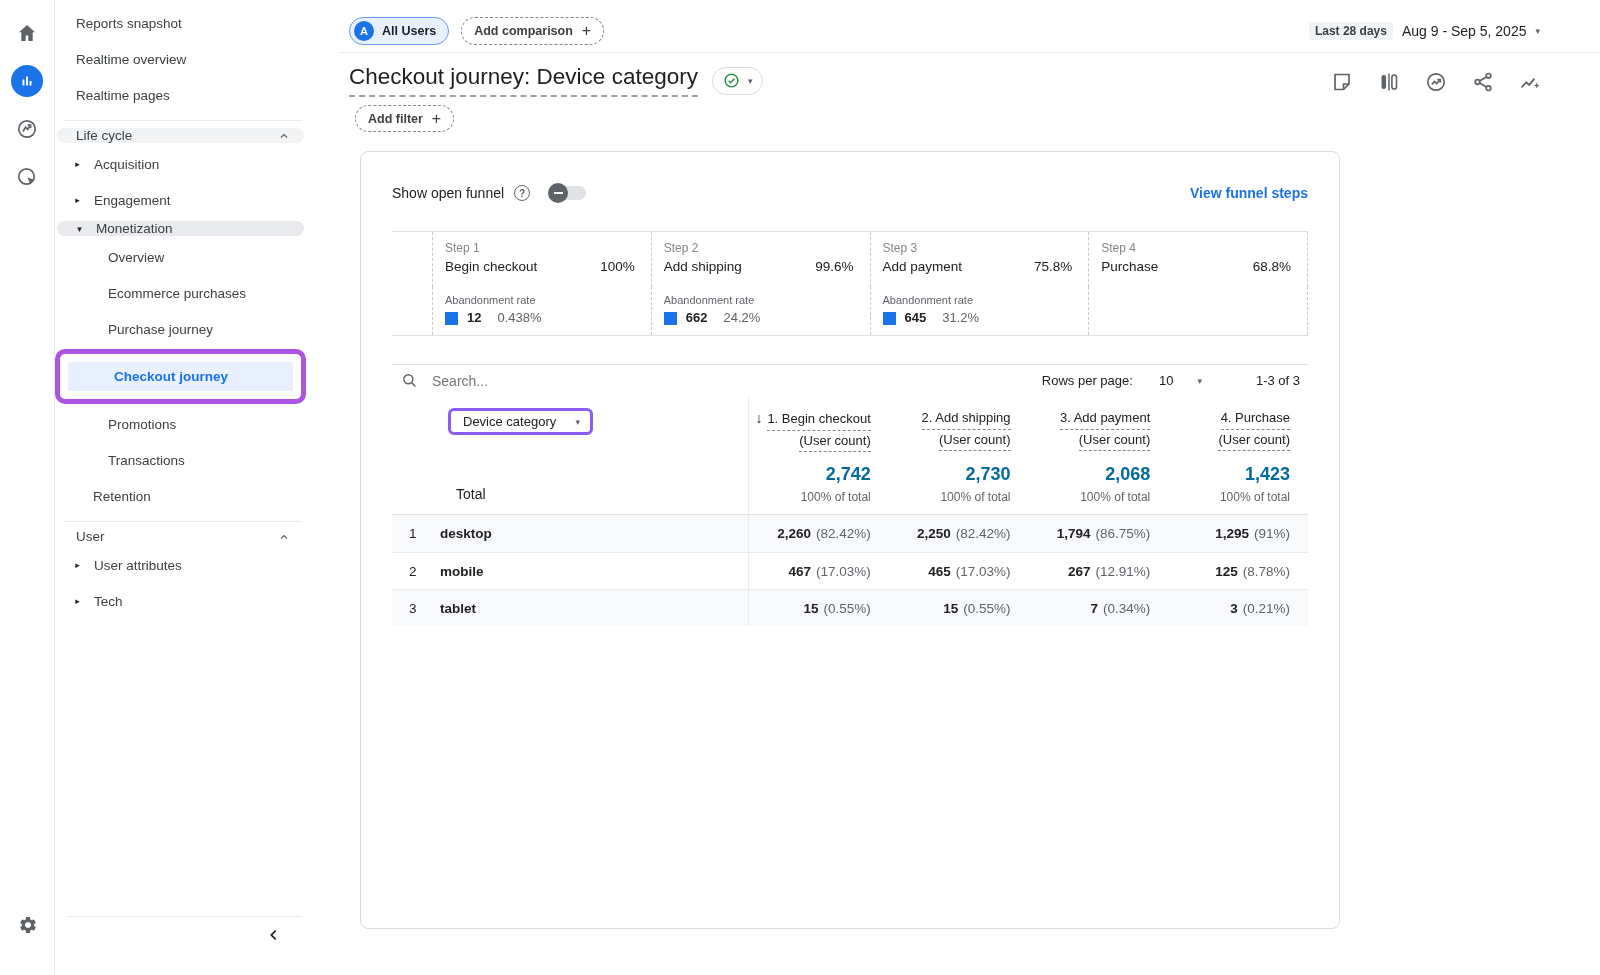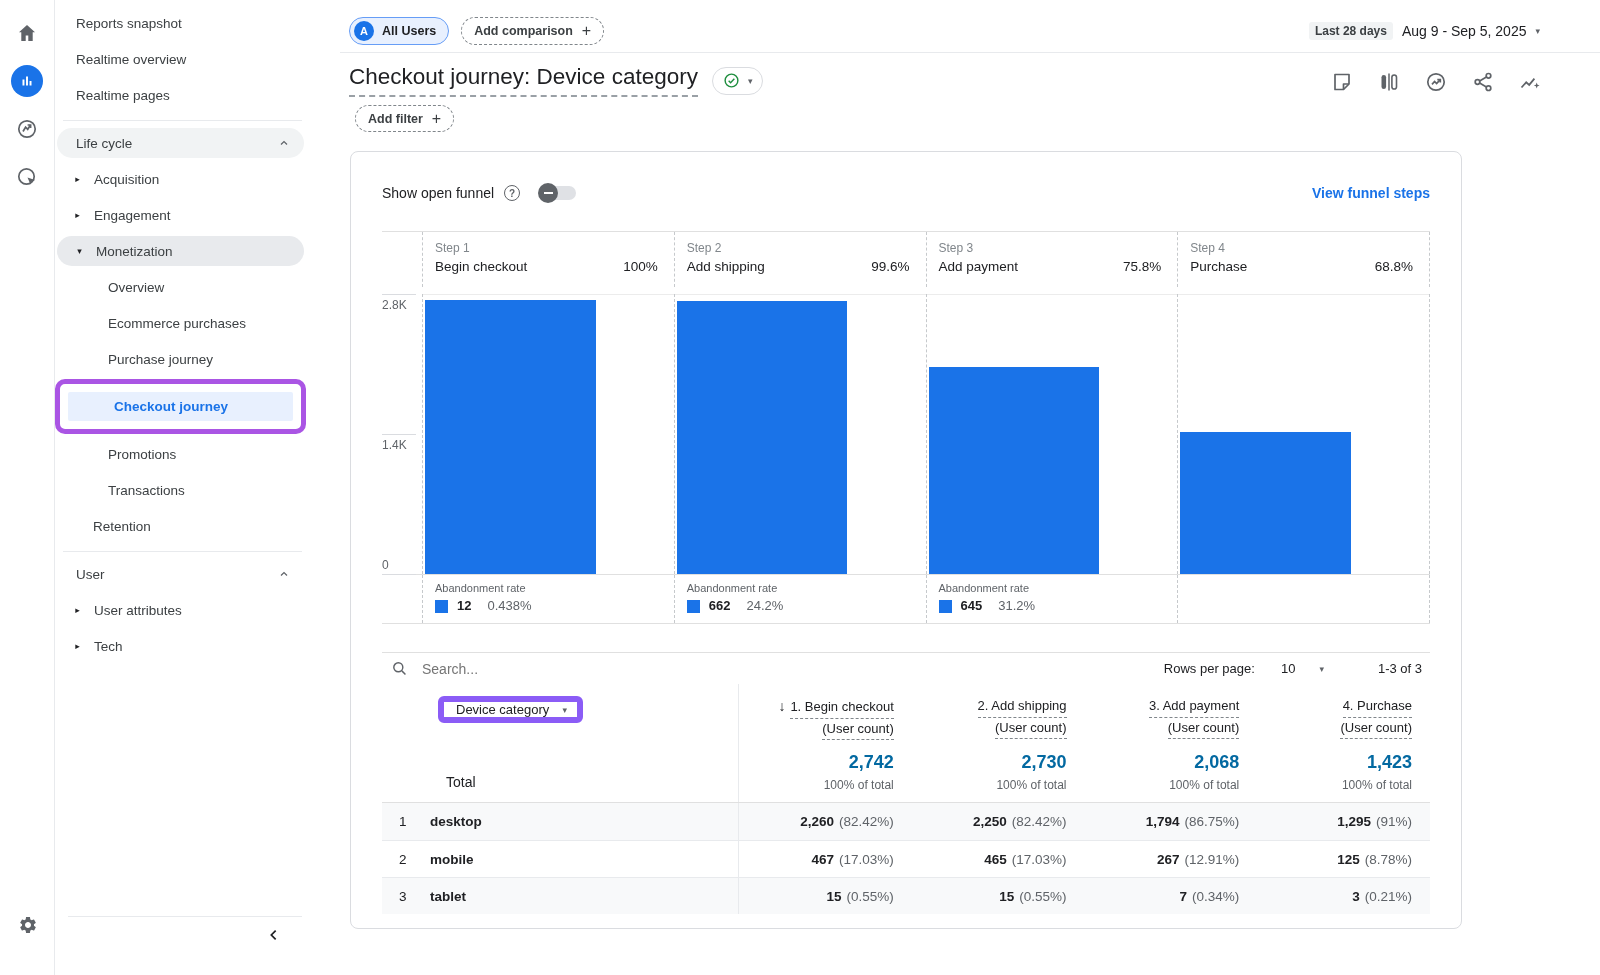--- a/index.html
+++ b/index.html
@@ -22,21 +22,21 @@
   .sidebar { position:absolute; left:55px; top:0; width:255px; height:975px; background:#fff; padding-top:5px; }
   .nav-item { height:36px; display:flex; align-items:center; font-size:13.5px; color:#3c4043; cursor:pointer; }
   .nav-item .lbl { white-space:nowrap; }
   .pad-top { padding-left:21px; }
   .pad-l1  { padding-left:15px; }
   .pad-l1 .lbl { margin-left:9px; }
   .pad-l2  { padding-left:53px; }
   .pad-ret { padding-left:38px; }
   .tri { font-size:9px; color:#202124; width:15px; text-align:center; }
   .side-div { border-top:1px solid #e8eaed; margin:7px 8px 7px 8px; }
-  .section-pill { height:30px; margin:3px 6px 3px 2px; border-radius:16px; display:flex;
+  .section-pill { height:15px; margin:3px 6px 3px 2px; border-radius:16px; display:flex;
                   align-items:center; justify-content:space-between; padding:0 14px 0 19px;
                   font-size:13.5px; color:#3c4043; cursor:pointer; }
   .bg-light { background:#f1f3f4; }
   .bg-mid   { background:#e8eaed; }
   .section-plain { background:transparent; }
   .chev svg { display:block; }
   .purple-box { border:5px solid #aa55e4; border-radius:10px; margin:2px 4px 2px 0; padding:8px; }
   .nav-active { background:#e8f0fe; border-radius:2px; height:29px; display:flex; align-items:center;
                 padding-left:46px; color:#1a73e8; font-weight:bold; font-size:13.5px; cursor:pointer; }
   .side-footer { position:absolute; left:13px; right:8px; top:916px; border-top:1px solid #e8eaed;
@@ -60,21 +60,21 @@
   .header-divider { position:absolute; top:52px; left:30px; right:0; border-top:1px solid #e8eaed; }
   .title-row { position:absolute; left:39px; top:64px; display:flex; align-items:center; gap:14px; }
   .page-title { font-size:22.5px; font-weight:normal; color:#202124;
                 border-bottom:2px dashed #9aa0a6; padding-bottom:5px; }
   .title-pill { height:28px; border:1px solid #dadce0; border-radius:14px; display:flex;
                 align-items:center; padding:0 10px; gap:8px; cursor:pointer; background:#fff; }
   .actions { position:absolute; right:58px; top:70px; display:flex; gap:23px; }
   .action-btn { width:24px; height:24px; cursor:pointer; }
   .add-filter { position:absolute; left:45px; top:105px; height:27px; }
   
-  .card { position:absolute; left:40px; top:151px; width:1112px; height:778px;
+  .card { position:absolute; left:50px; top:151px; width:980px; height:778px;
           border:1px solid #dadce0; border-radius:8px; background:#fff; padding:0 31px; }
   .toggle-row { margin-top:27px; height:28px; display:flex; align-items:center; justify-content:space-between; }
   .toggle-left { display:flex; align-items:center; }
   .toggle-left .t-lbl { font-size:14px; color:#202124; }
   .help { width:16px; height:16px; border:1.4px solid #5f6368; border-radius:50%; color:#5f6368;
           font-size:10px; font-weight:bold; display:flex; align-items:center; justify-content:center;
           margin-left:10px; cursor:pointer; }
   .switch { position:relative; width:38px; height:20px; margin-left:18px; cursor:pointer; }
   .switch .track { position:absolute; left:6px; right:0; top:3px; height:14px; border-radius:7px; background:#dfe1e5; }
   .switch .thumb { position:absolute; left:0; top:0; width:20px; height:20px; border-radius:50%;
@@ -114,21 +114,21 @@
   .search-left input { border:none; outline:none; font-size:14px; color:#5f6368; margin-left:13px;
                        width:300px; font-family:"Liberation Sans",sans-serif; }
   .search-right { display:flex; align-items:center; font-size:13px; color:#202124;padding-left:6px; }
   .rpp-lbl { margin-right:26px; }
   .rpp-val { display:flex; align-items:center; cursor:pointer; }
   .range-lbl { margin-left:54px; padding-right:8px; }
   
   .tbl-head { display:flex; height:119px; border-bottom:1px solid #e0e0e0; }
   .dimcell { flex:0 0 357px; border-right:1px solid #e8eaed; display:flex; flex-direction:column;
              justify-content:space-between; padding:12px 0 12px 56px; }
-  .dim-pill { width:145px; height:27px; border:6px solid #8b5cf6; border-radius:6px; display:flex;
+  .dim-pill { width:145px; height:27px; border:3px solid #8b5cf6; border-radius:6px; display:flex;
               align-items:center; justify-content:space-between; padding:0 10px 0 12px;
               font-size:13px; color:#202124; cursor:pointer; }
   .total-label { font-size:14px; color:#202124; padding-left:8px; }
   .mcell { flex:1; display:flex; flex-direction:column; justify-content:space-between;
            padding:12px 18px 10px 0; text-align:right; }
   .mh { font-size:13px; color:#202124; line-height:1.5; }
   .underl { border-bottom:1px dashed #80868b; padding-bottom:1px; display:inline-block; cursor:pointer; }
   .sort { font-weight:bold; margin-right:5px; font-size:14px; }
   .tv { font-size:18px; font-weight:bold; color:#0369a1; }
   .ts { font-size:12px; color:#5f6368; margin-top:5px; }
@@ -390,49 +390,20 @@
         </div>
         <div class="f-cell f-hcol last">
           <div class="stepnum">Step 4</div>
           <div class="steprow">
               <span class="stepname">Purchase</span>
               <span class="steppct">68.8%</span>
             </div>
         </div>
       </div>
 
-      <div class="f-plot">
-        <div class="gridline"></div>
-        <div class="f-axis">
-          <div class="tick" style="top:0;">
-              <span>2.8K</span>
-            </div>
-          <div class="tick" style="top:50%;">
-              <span>1.4K</span>
-            </div>
-          <div class="tick zero" style="top:100%;">
-              <span>0</span>
-            </div>
-        </div>
-        <div class="f-inner">
-          <div class="f-gutter"></div>
-          <div class="f-cell f-col">
-              <div class="bar" style="height: 97.93%; background: rgb(26, 115, 232);"></div>
-            </div>
-          <div class="f-cell f-col">
-              <div class="bar" style="height: 97.5%; background: rgb(26, 115, 232);"></div>
-            </div>
-          <div class="f-cell f-col">
-              <div class="bar" style="height: 73.86%; background: rgb(26, 115, 232);"></div>
-            </div>
-          <div class="f-cell f-col last">
-              <div class="bar" style="height: 50.82%; background: rgb(26, 115, 232);"></div>
-            </div>
-        </div>
-      </div>
 
       <div class="f-row f-abandon">
         <div class="f-gutter"></div>
         <div class="f-cell f-acol">
           <div class="alabel">Abandonment rate</div>
           <div class="aval">
               <span class="sq"></span>
               <b>12</b>
               <span class="rate">0.438%</span>
             </div>

